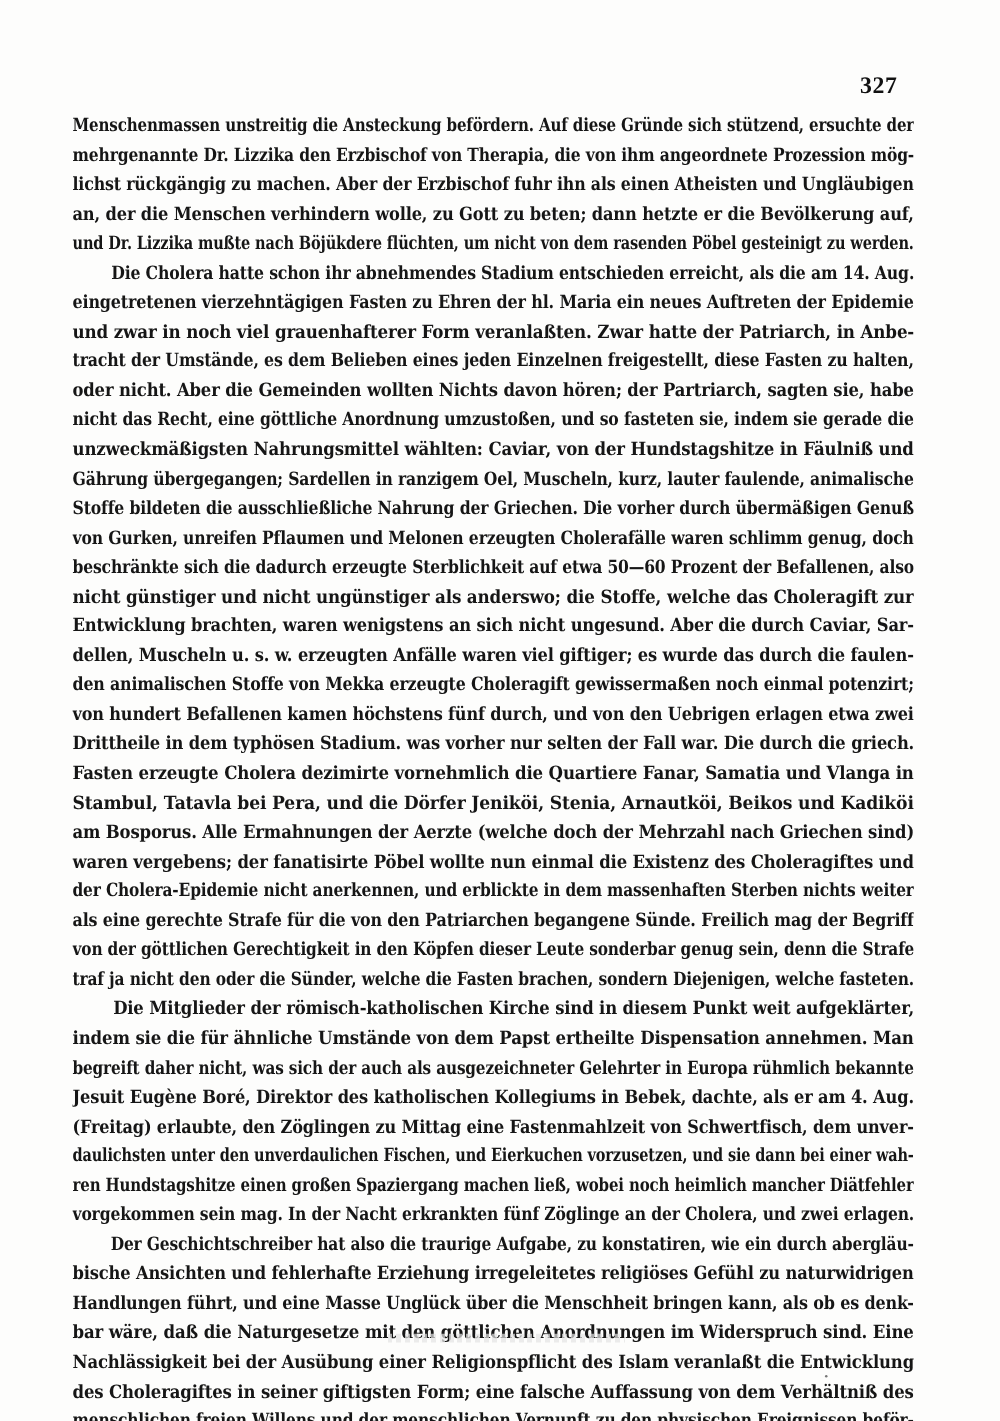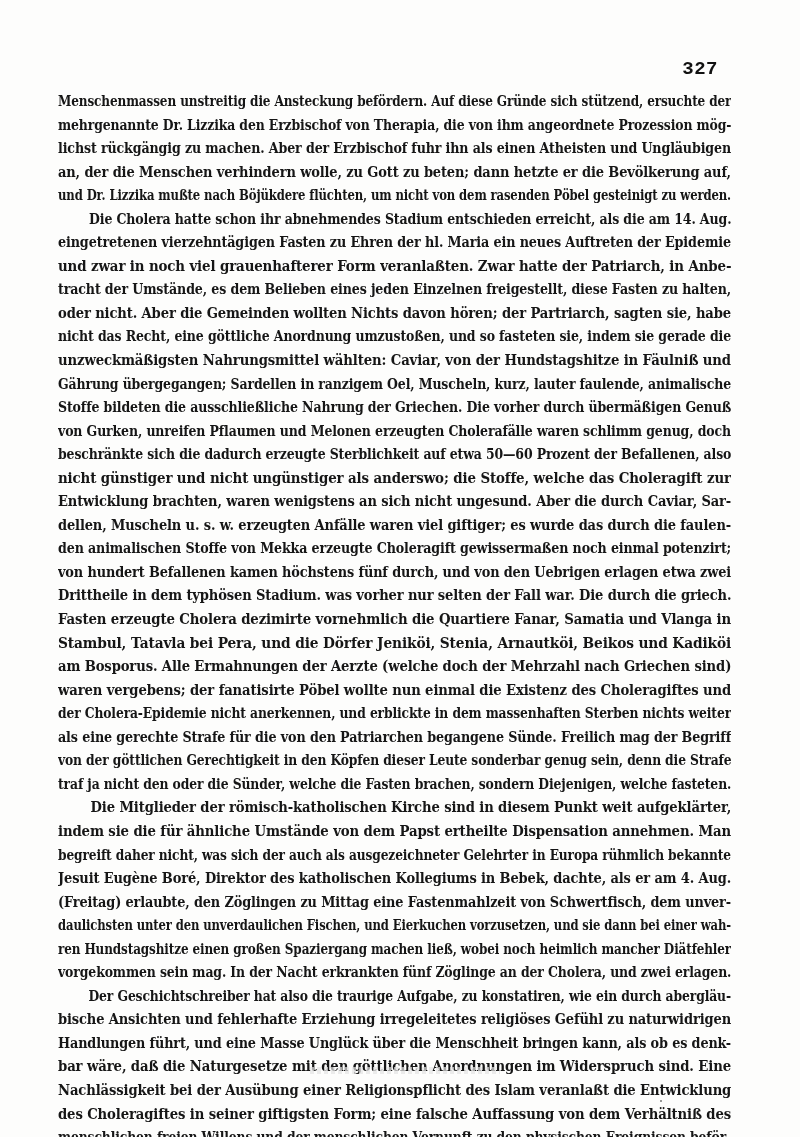--- a/index.html
+++ b/index.html
@@ -18,21 +18,21 @@
     .page {
       position: absolute;
       left: 0; top: 0;
       width: 800px; height: 1137px;
       background: #fdfdfc;
     }
     .page-number {
       position: absolute;
       right: 82px;
       top: 58px;
-      font-family: Liberation Mono, monospace;
+      font-family: Liberation Serif, serif;
       font-weight: bold;
       font-size: 19px;
       letter-spacing: 0.5px;
       color: #111;
     }
     .text-block {
       position: absolute;
       left: 58px;
       top: 89px;
       width: 673px;

